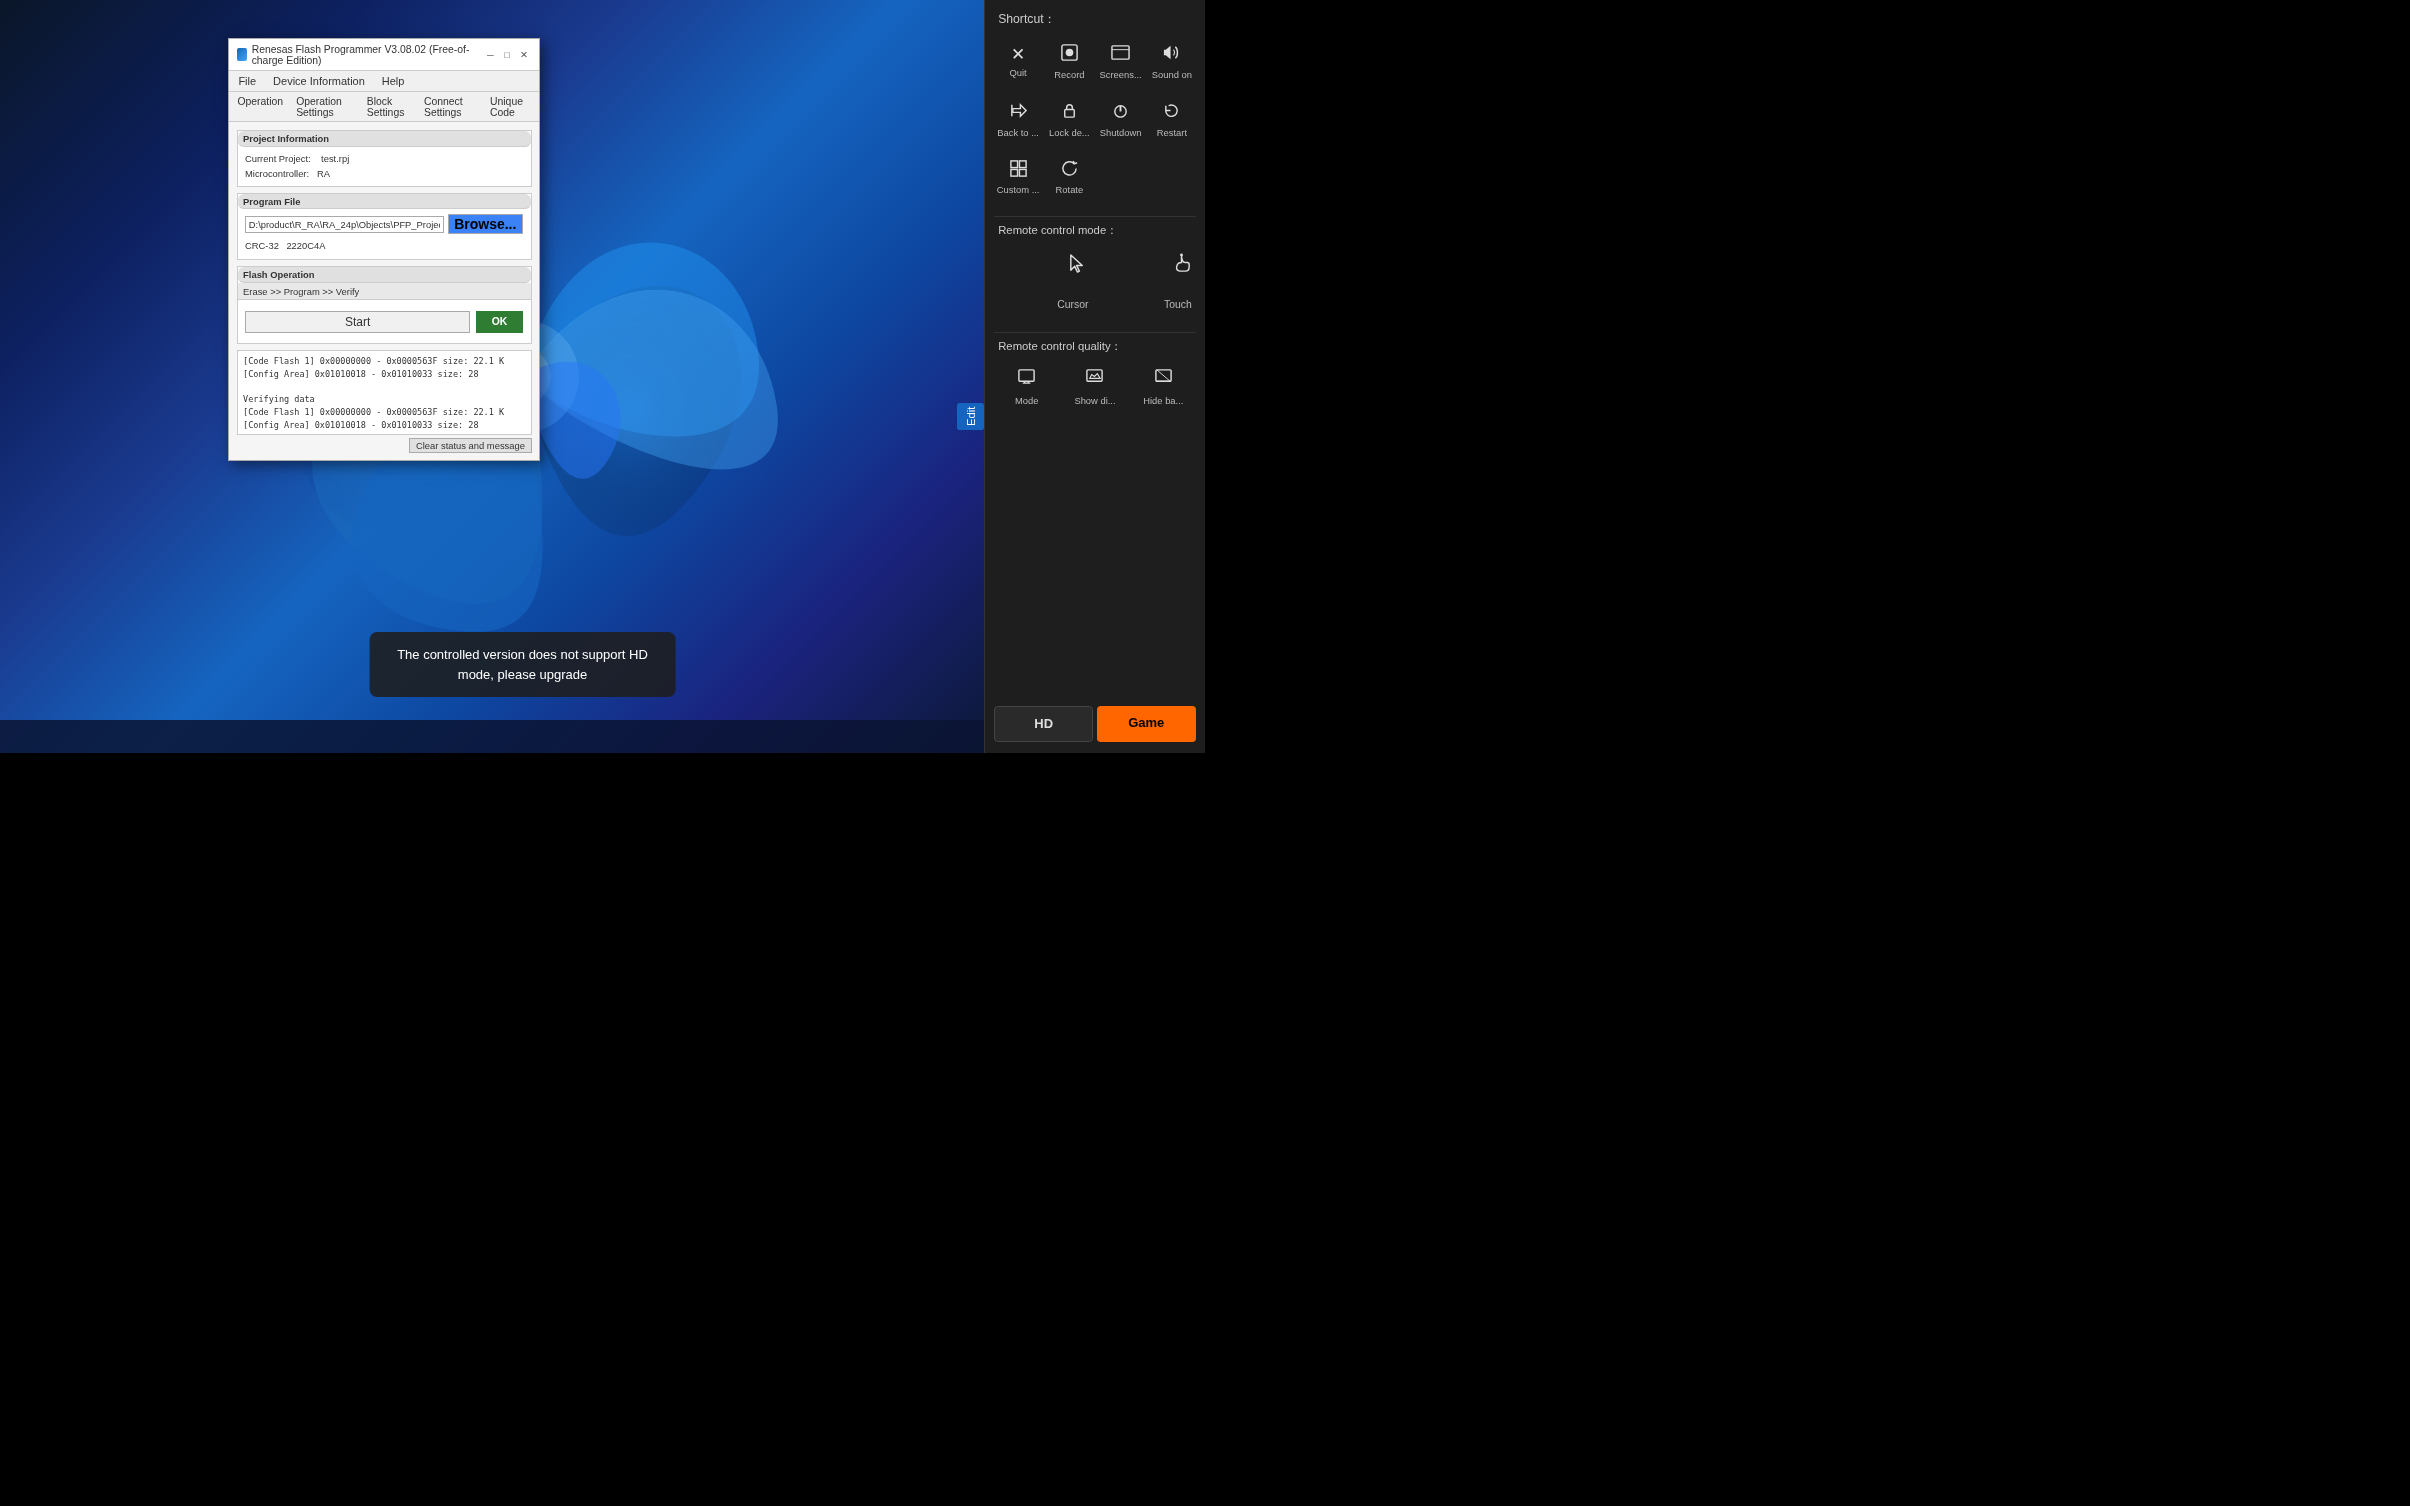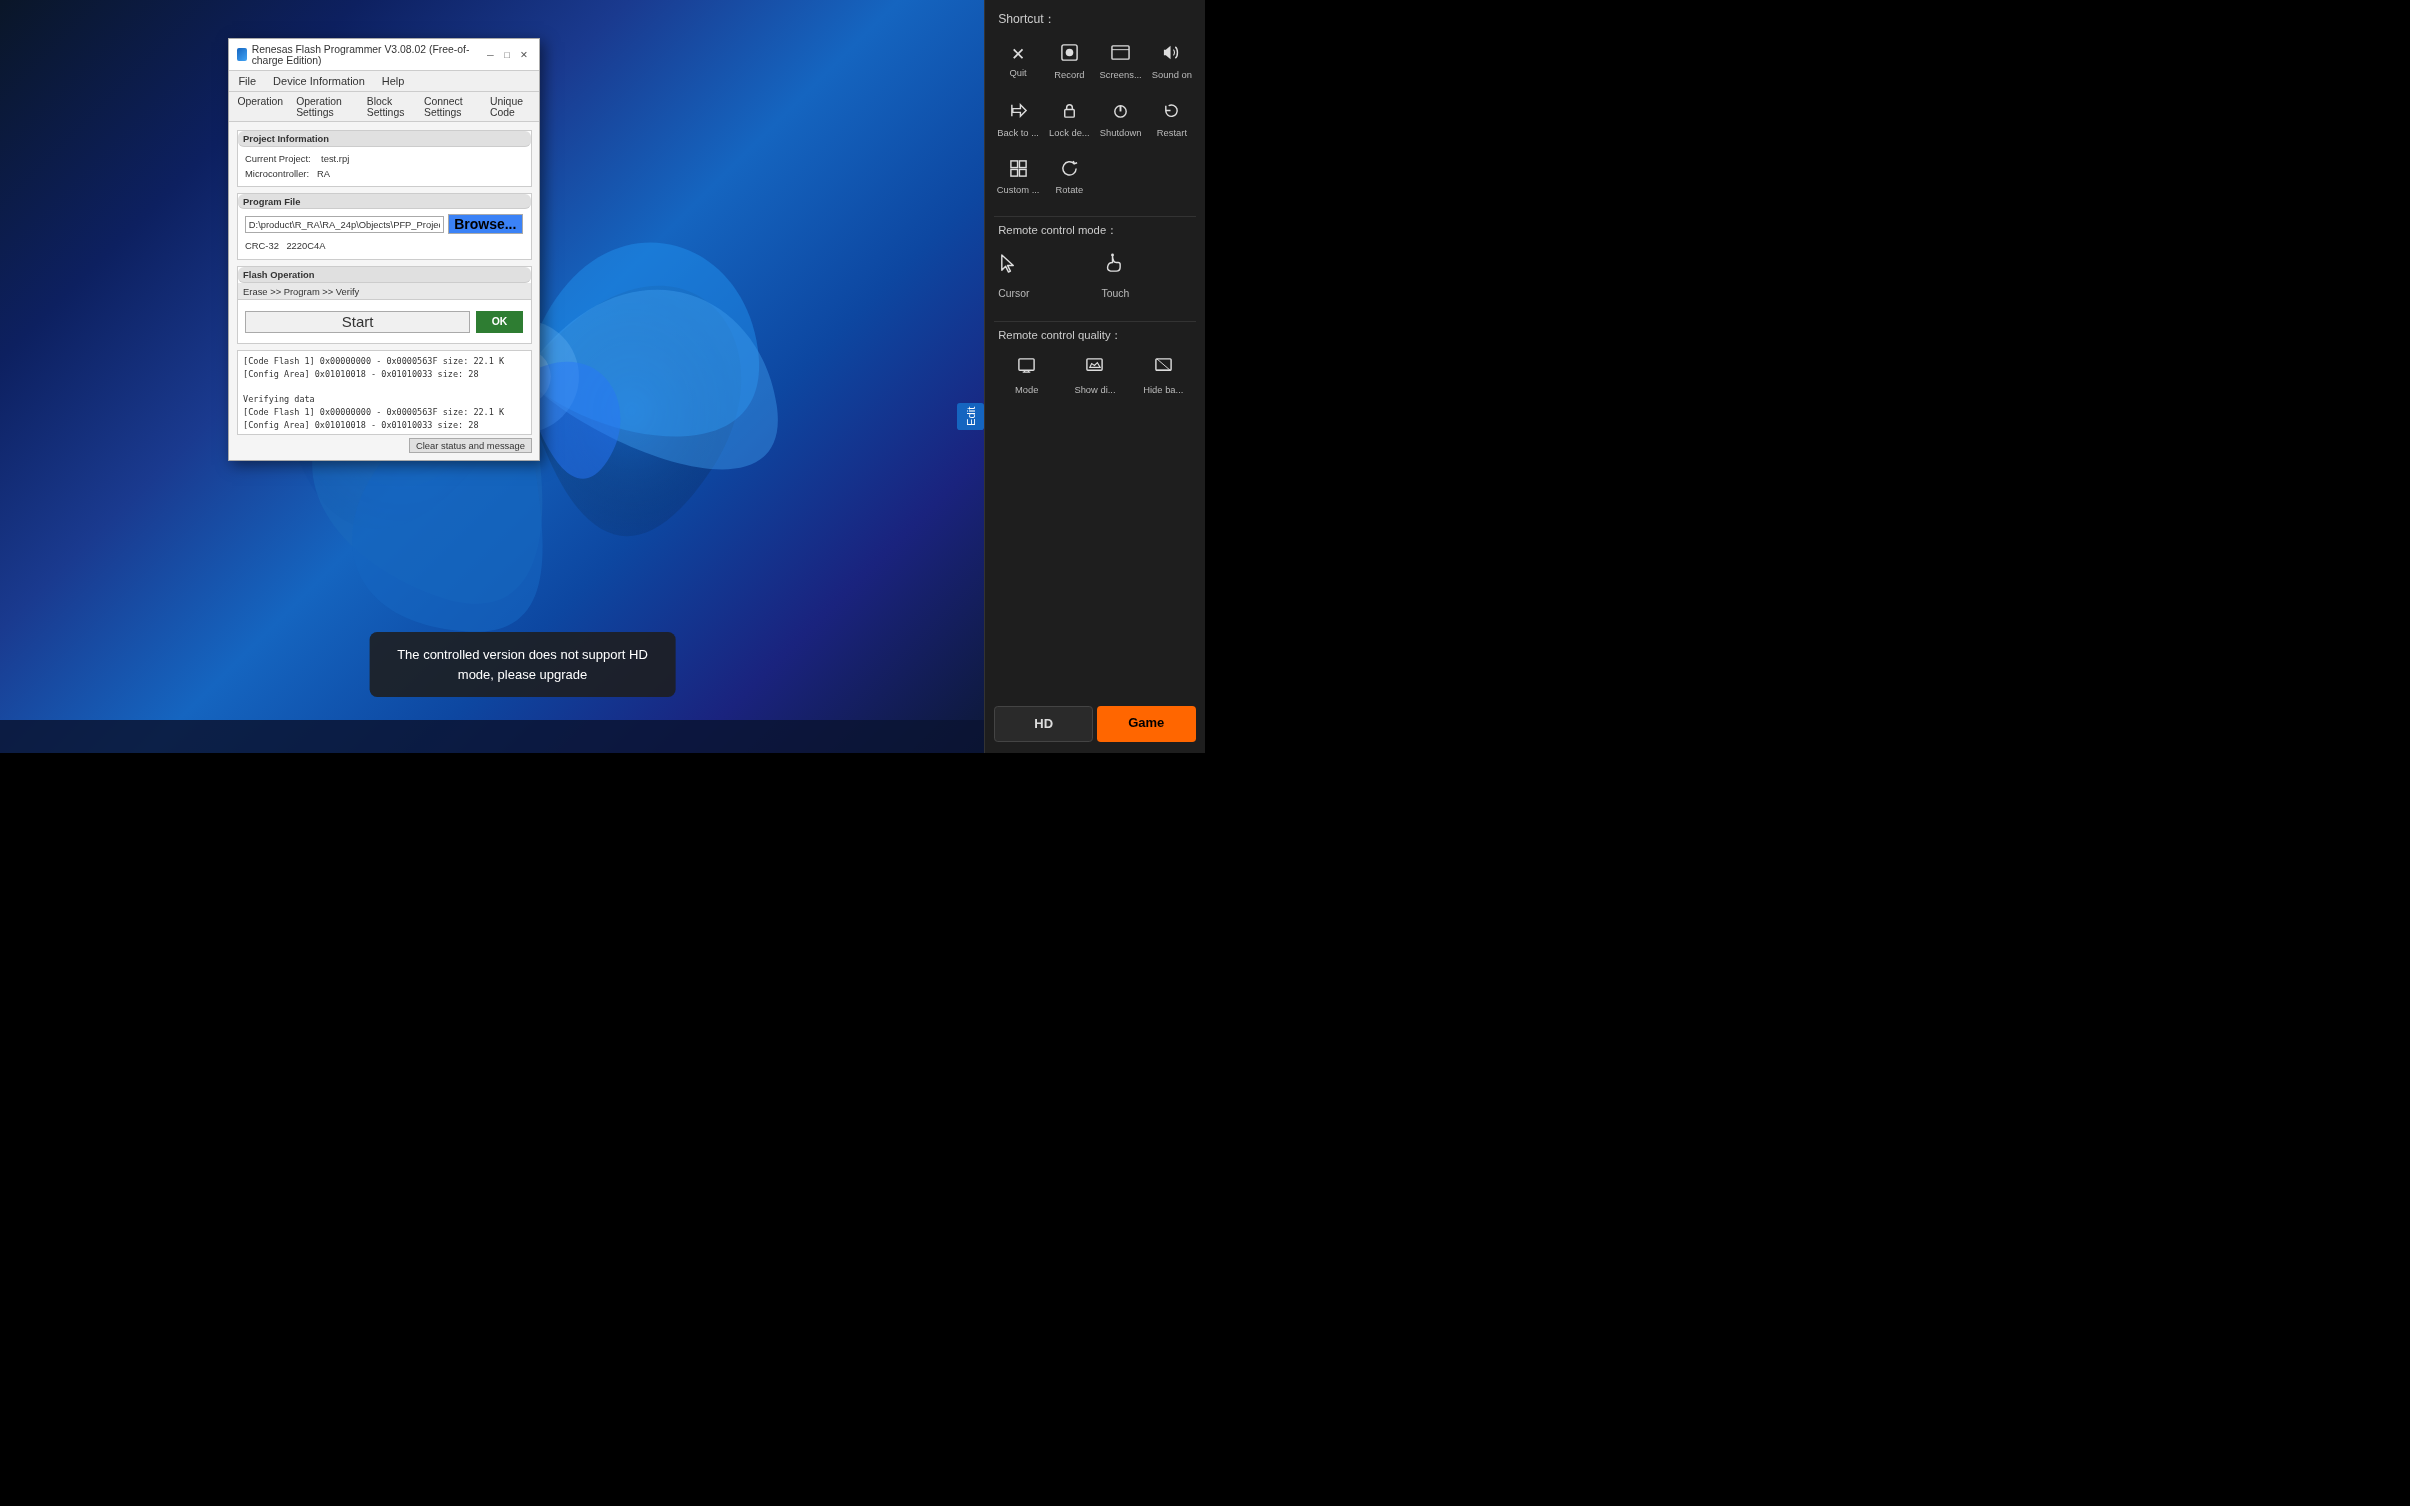--- a/index.html
+++ b/index.html
@@ -154,26 +154,26 @@
     .remote-mode-grid {
       display: grid;
       grid-template-columns: repeat(2, 1fr);
       gap: 5.6px;
       margin-bottom: 9.4px;
     }
 
     .mode-btn {
       display: flex;
       flex-direction: column;
-      align-items: flex-start;
+      align-items: flex-end;
       justify-content: center;
       padding: 7.5px 3.8px;
       cursor: pointer;
       border-radius: 3.8px;
-      gap: 9px;
+      gap: 20px;
     }
     .mode-btn .btn-icon {
       font-size: 19px;
       color: #ddd;
     }
     .mode-btn .btn-label {
       font-size: 10.4px;
       color: #bbb;
     }
 
@@ -388,21 +388,21 @@
       display: flex;
       gap: 5.6px;
       padding: 5.6px 0;
       align-items: center;
     }
     .start-btn {
       flex: 1;
       height: 22.6px;
       background: #f0f0f0;
       border: 0.9px solid #aaa;
-      font-size: 15px;
+      font-size: 12px;
       cursor: pointer;
       color: #333;
     }
     .ok-btn {
       width: 47px;
       height: 22.6px;
       background: #2e7d32;
       border: none;
       font-size: 10.4px;
       cursor: pointer;

